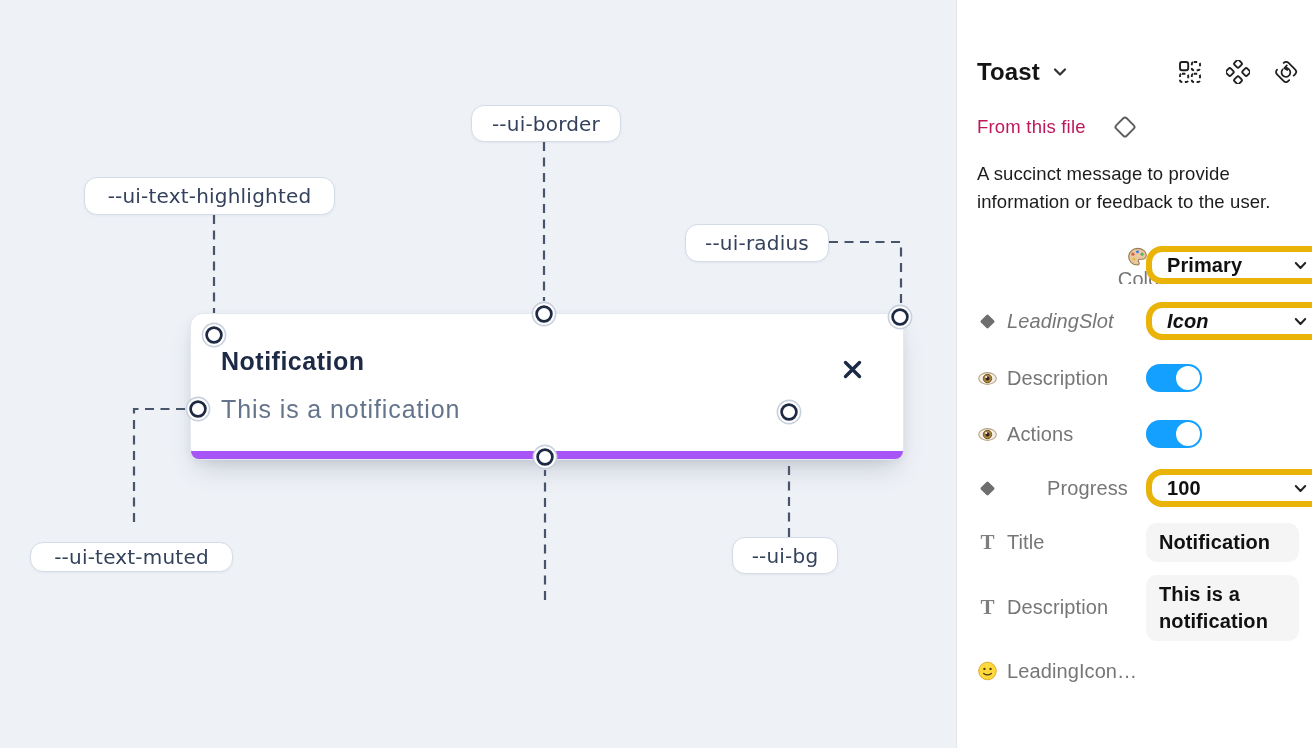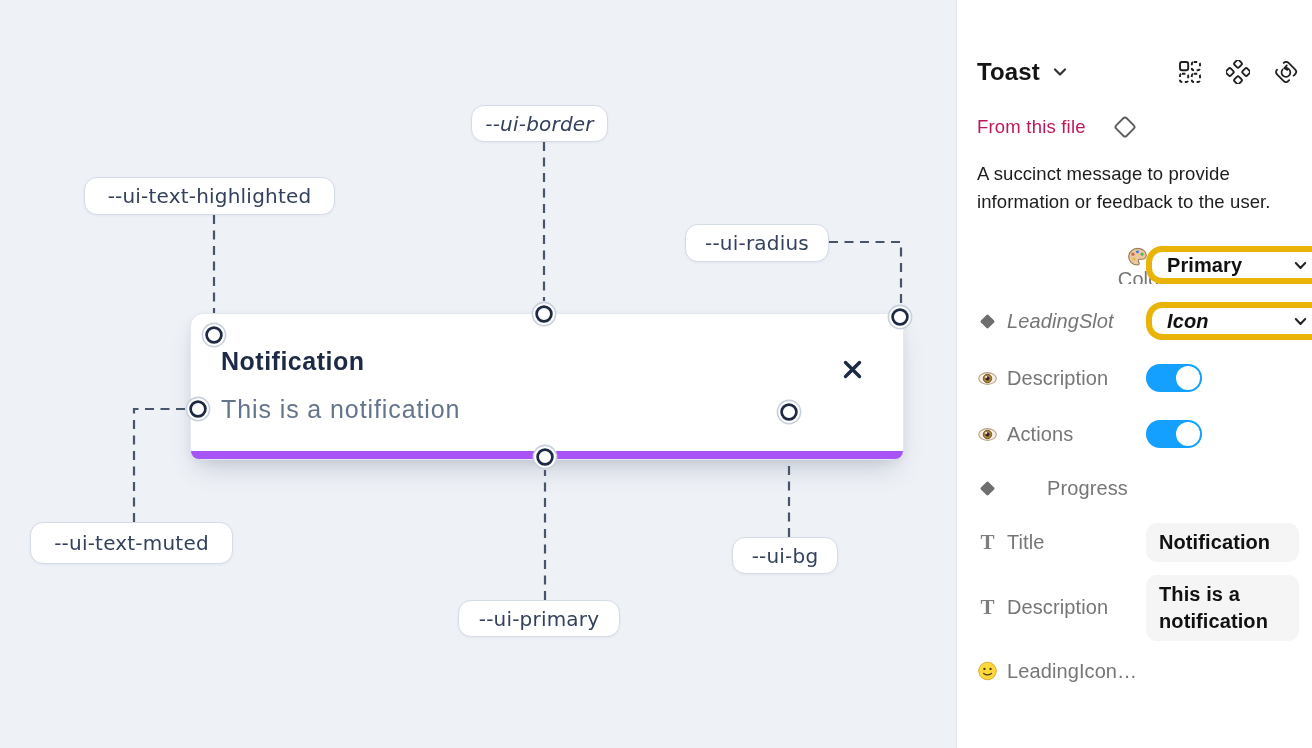--- a/index.html
+++ b/index.html
@@ -126,34 +126,31 @@
       <circle cx="900" cy="317" r="11.6" class="dot-halo"></circle>
       <circle cx="900" cy="317" r="7.4" class="dot-core"></circle>
       <circle cx="198" cy="409" r="11.6" class="dot-halo"></circle>
       <circle cx="198" cy="409" r="7.4" class="dot-core"></circle>
       <circle cx="545" cy="457" r="11.6" class="dot-halo"></circle>
       <circle cx="545" cy="457" r="7.4" class="dot-core"></circle>
       <circle cx="789" cy="412" r="11.6" class="dot-halo"></circle>
       <circle cx="789" cy="412" r="7.4" class="dot-core"></circle>
     </svg>
   <div id="pill-layer">
-      <div class="pill" style="left: 471px; top: 105px; width: 137px; height: 37px; font-style: italic;">
+      <div class="pill" style="left: 471px; top: 105px; width: 150px; height: 37px;">
         <span>--ui-border</span>
       </div>
       <div class="pill" style="left: 685px; top: 224px; width: 144px; height: 38px;">
         <span>--ui-radius</span>
       </div>
       <div class="pill" style="left: 84px; top: 177px; width: 251px; height: 38px;">
         <span>--ui-text-highlighted</span>
       </div>
-      <div class="pill" style="left: 30px; top: 522px; width: 203px; height: 42px; align-items: center;">
+      <div class="pill" style="left: 30px; top: 542px; width: 203px; height: 30px; align-items: center;">
         <span>--ui-text-muted</span>
-      </div>
-      <div class="pill" style="left: 458px; top: 600px; width: 162px; height: 37px;">
-        <span>--ui-primary</span>
       </div>
       <div class="pill" style="left: 732px; top: 537px; width: 106px; height: 37px;">
         <span>--ui-bg</span>
       </div>
     </div>
 
   <div class="toast-card">
     <div class="toast-title" style="top:33px;">Notification</div>
     <div class="toast-desc" style="top:81px;">This is a notification</div>
     <button class="toast-close">
@@ -281,20 +278,28 @@
           </div>
         </div>
       </div>
       <div class="prop-row" style="height: 38px; margin-bottom: 15px; gap: 40px;">
         <span class="prop-icon">
           <svg width="19" height="19" viewBox="0 0 19 19">
             <rect x="4.15" y="4.15" width="10.7" height="10.7" rx="1.4" transform="rotate(45 9.5 9.5)" fill="#6e6e6e"></rect>
           </svg>
         </span>
         <span class="prop-label">Progress</span>
+        <div class="prop-control">
+          <div class="select">
+            <span class="select-value">100</span>
+            <span class="chev"><svg width="13" height="9" viewBox="0 0 13 9">
+                <path d="M1.8 2 L6.5 7 L11.2 2" stroke="#222" stroke-width="2" fill="none" stroke-linecap="round" stroke-linejoin="round"></path>
+              </svg></span>
+          </div>
+        </div>
       </div>
       <div class="prop-row" style="height: 40px; margin-bottom: 12px;">
         <span class="prop-icon">
           <span class="ticon-letter">T</span>
         </span>
         <span class="prop-label">Title</span>
         <div class="prop-control">
           <div class="tinput">
             <span class="tinput-value">Notification</span>
           </div>

